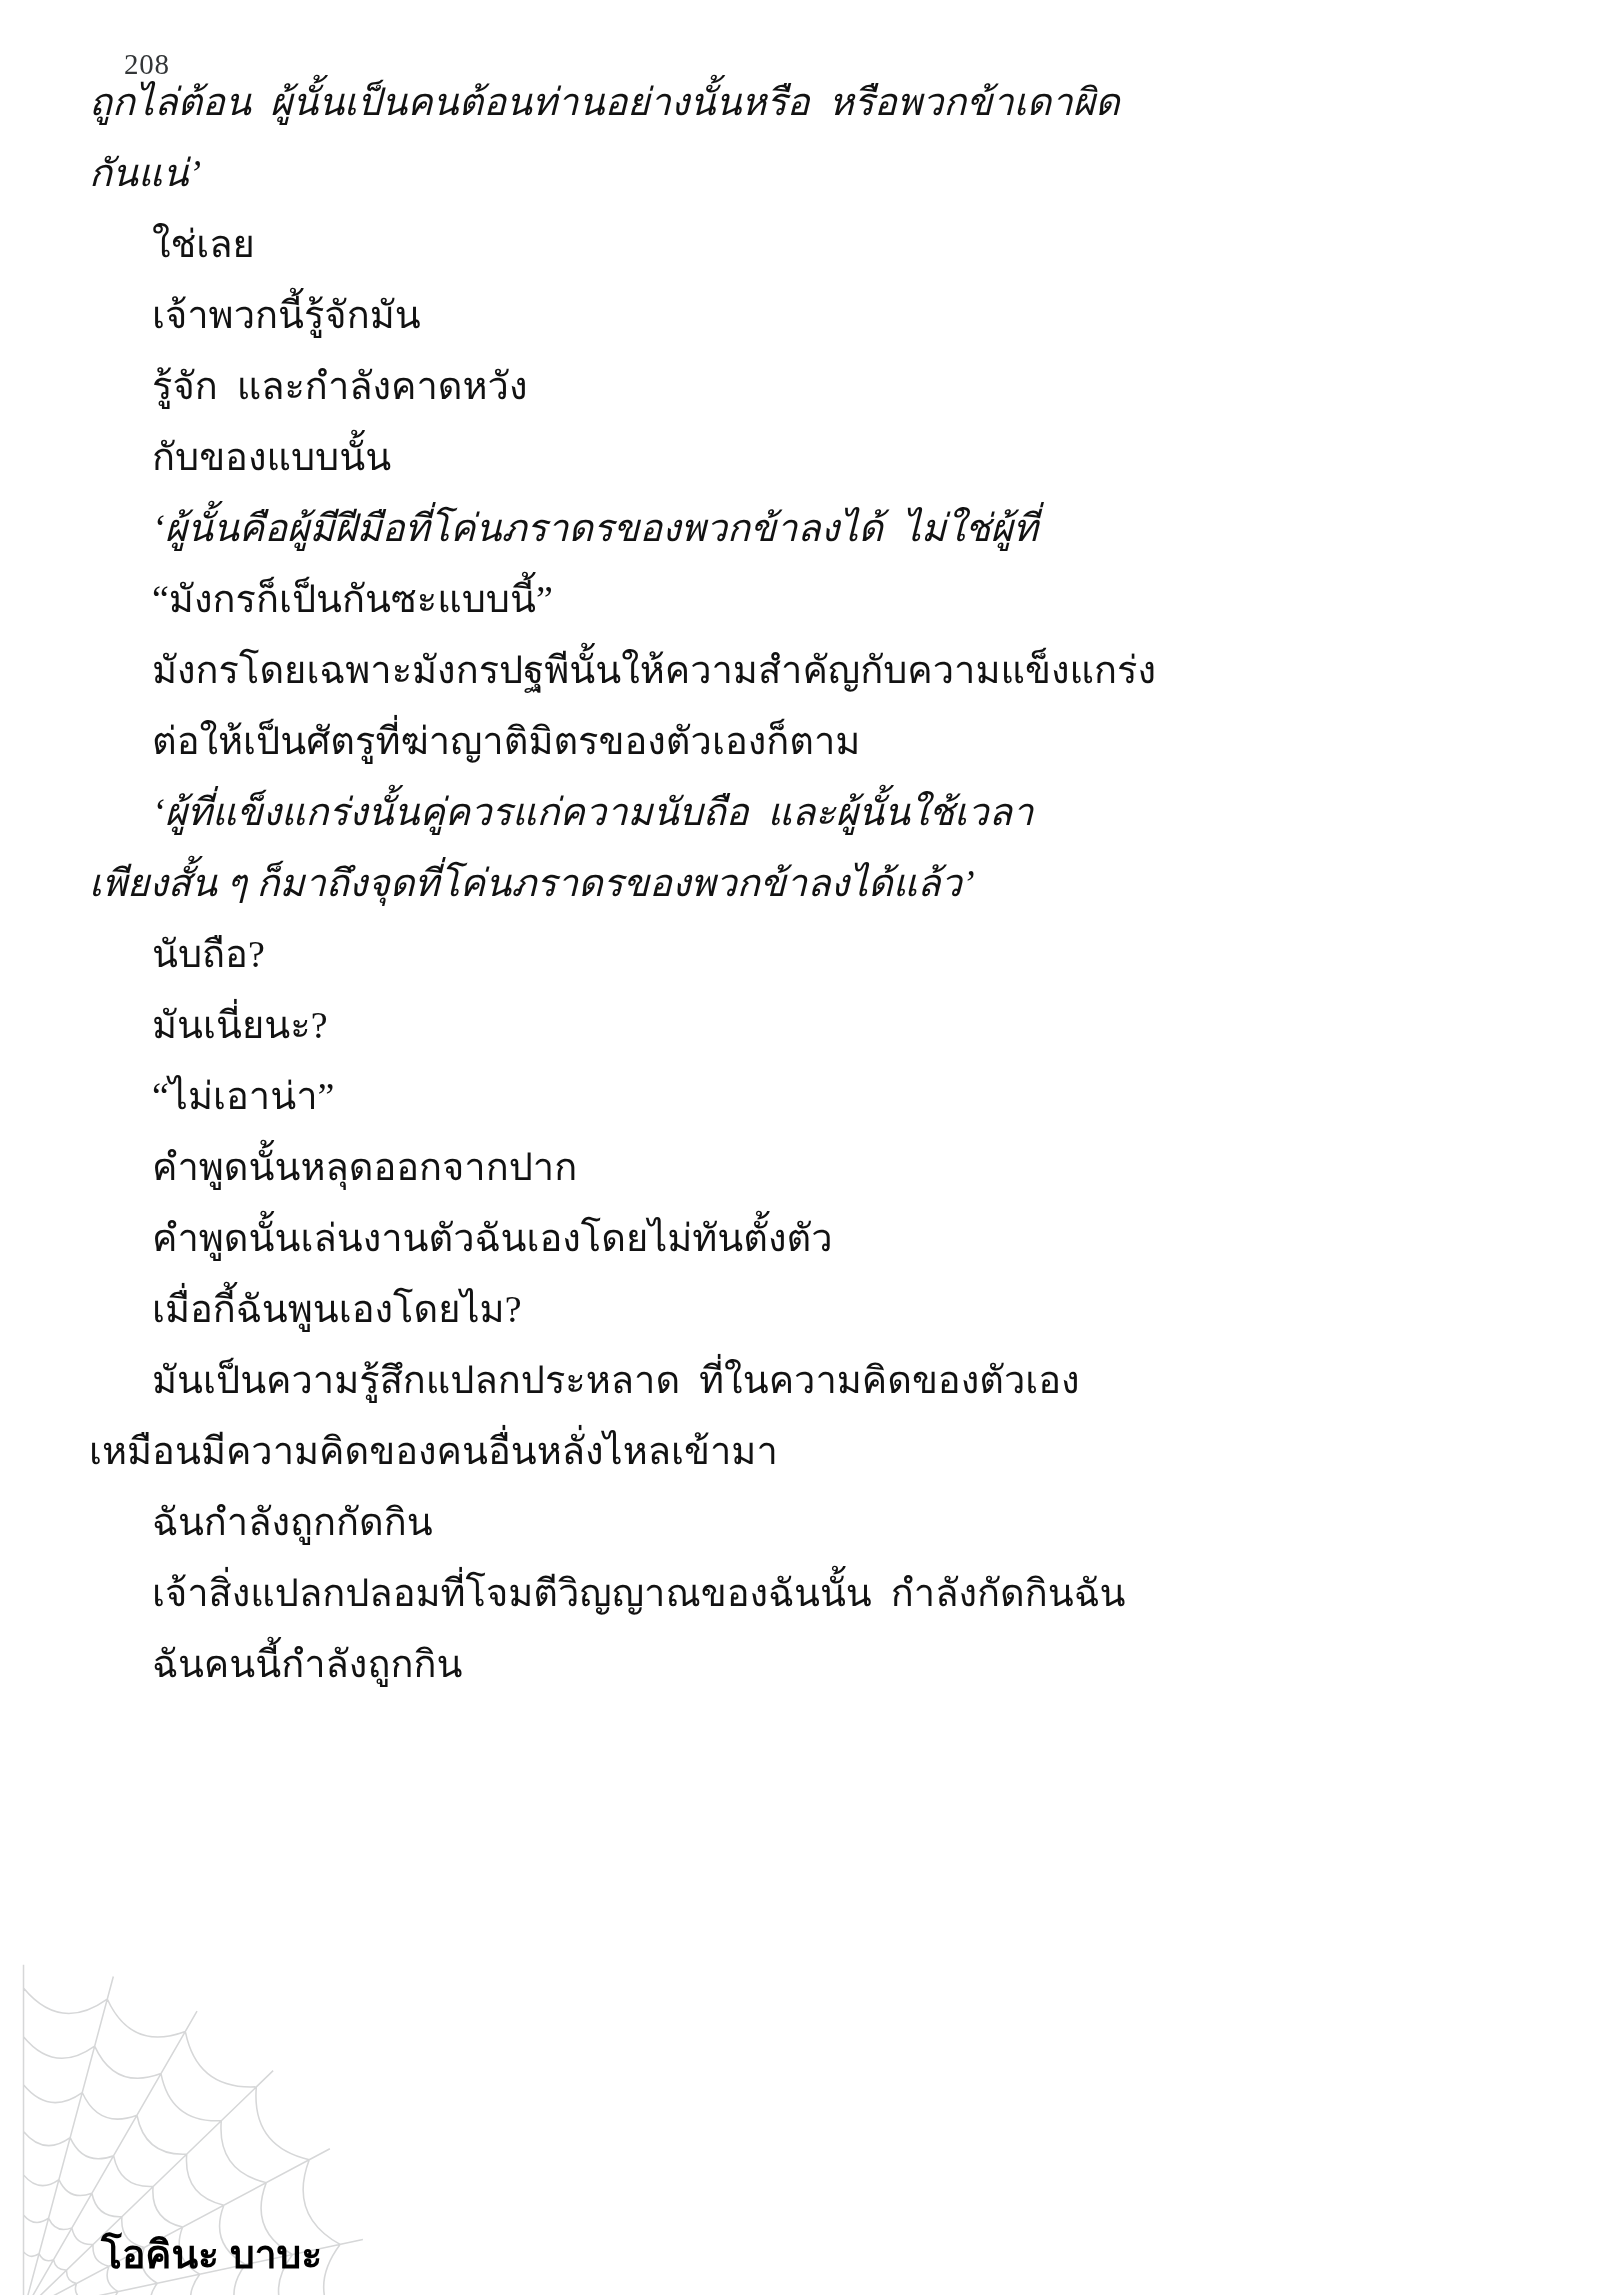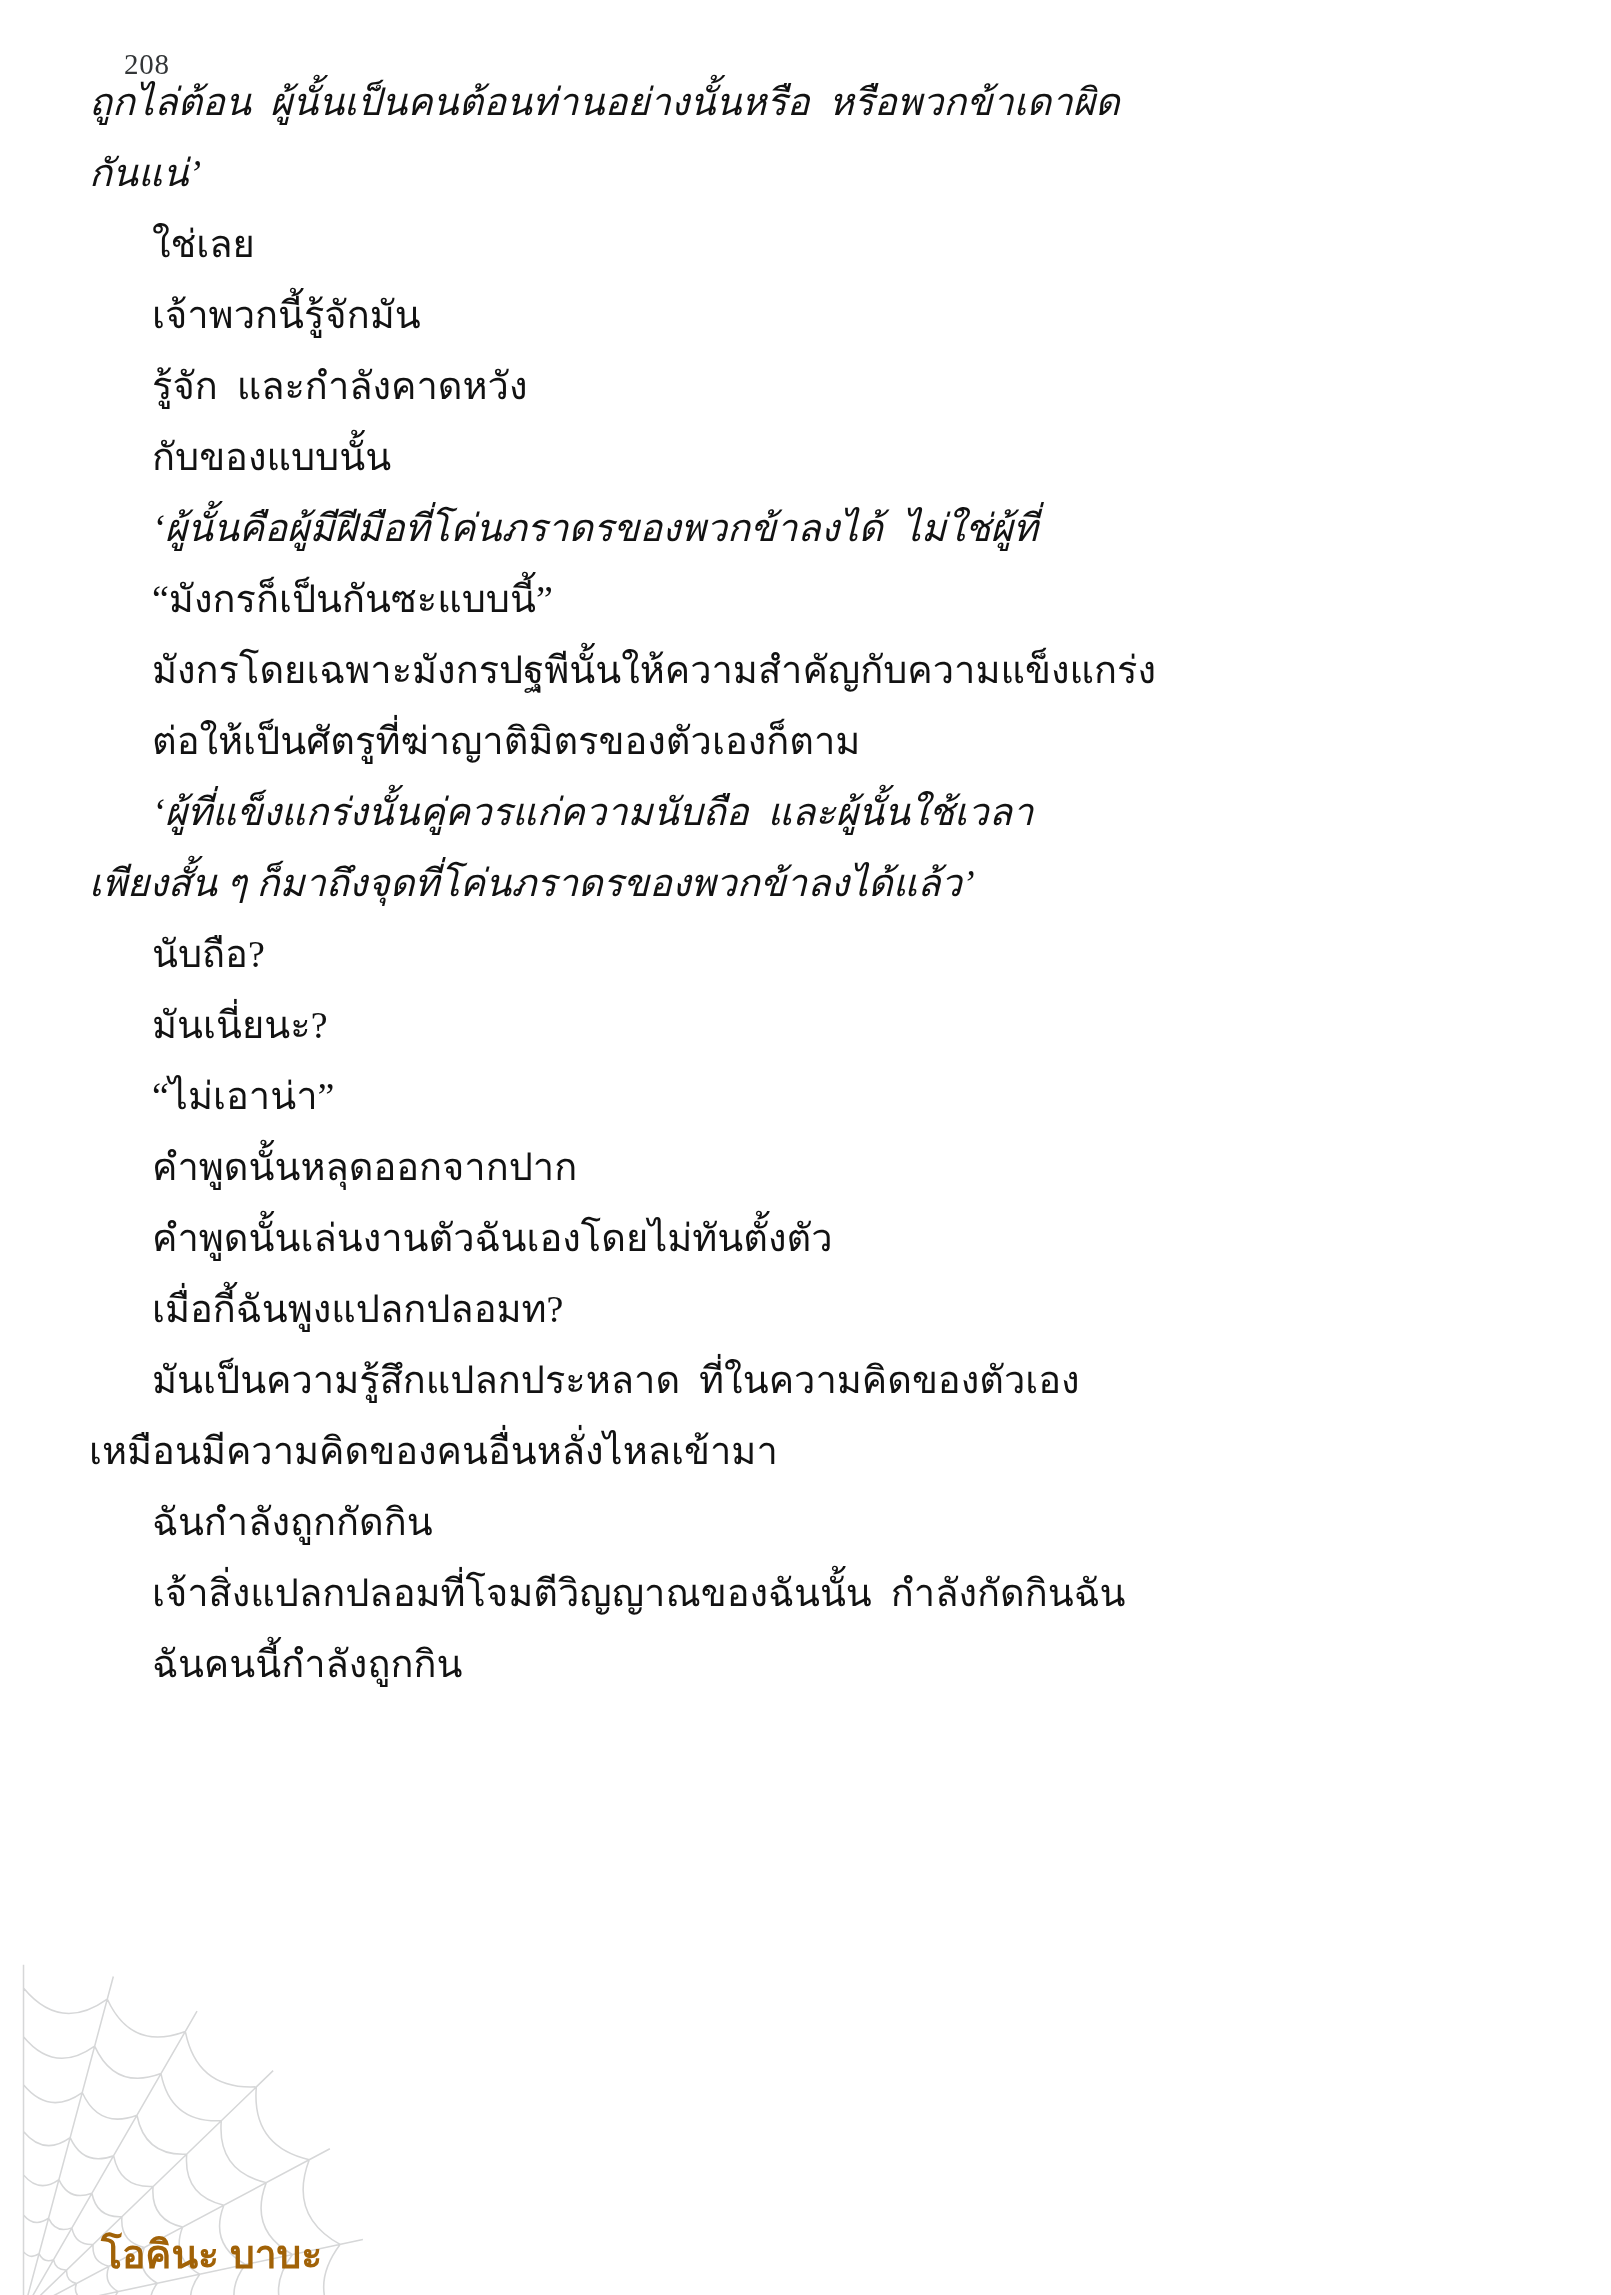--- a/index.html
+++ b/index.html
@@ -49,21 +49,21 @@
     stroke-width: 2.3px;
   }
   .author-watermark {
     position: absolute;
     left: 101px;
     top: 2223px;
     z-index: 1;
     font-family: "Liberation Sans", "DejaVu Sans", sans-serif;
     font-weight: 600;
     font-size: 39px;
-    color: #a16207;
+    color: #000000;
     white-space: pre;
   }
   .content-layer { position: relative; z-index: 1; }
 </style>
 </head>
 <body>
 
 <div class="page">
 
   <svg id="web" class="spiderweb" viewBox="0 0 560 520" aria-hidden="true">
@@ -85,21 +85,21 @@
         <div class="line indent">“มังกรก็เป็นกันซะแบบนี้”</div>
         <div class="line indent">มังกรโดยเฉพาะมังกรปฐพีนั้นให้ความสำคัญกับความแข็งแกร่ง</div>
         <div class="line indent">ต่อให้เป็นศัตรูที่ฆ่าญาติมิตรของตัวเองก็ตาม</div>
         <div class="line italic indent">‘ผู้ที่แข็งแกร่งนั้นคู่ควรแก่ความนับถือ  และผู้นั้นใช้เวลา</div>
         <div class="line italic">เพียงสั้น ๆ ก็มาถึงจุดที่โค่นภราดรของพวกข้าลงได้แล้ว’</div>
         <div class="line indent">นับถือ?</div>
         <div class="line indent">มันเนี่ยนะ?</div>
         <div class="line indent">“ไม่เอาน่า”</div>
         <div class="line indent">คำพูดนั้นหลุดออกจากปาก</div>
         <div class="line indent">คำพูดนั้นเล่นงานตัวฉันเองโดยไม่ทันตั้งตัว</div>
-        <div class="line indent">เมื่อกี้ฉันพูงแปลกปลอมท?</div>
+        <div class="line indent">เมื่อกี้ฉันพูนเองโดยไม?</div>
         <div class="line indent">มันเป็นความรู้สึกแปลกประหลาด  ที่ในความคิดของตัวเอง</div>
         <div class="line">เหมือนมีความคิดของคนอื่นหลั่งไหลเข้ามา</div>
         <div class="line indent">ฉันกำลังถูกกัดกิน</div>
         <div class="line indent">เจ้าสิ่งแปลกปลอมที่โจมตีวิญญาณของฉันนั้น  กำลังกัดกินฉัน</div>
         <div class="line indent">ฉันคนนี้กำลังถูกกิน</div>
       </div>
 
     <div class="author-watermark">โอคินะ บาบะ</div>
 
   </div>

